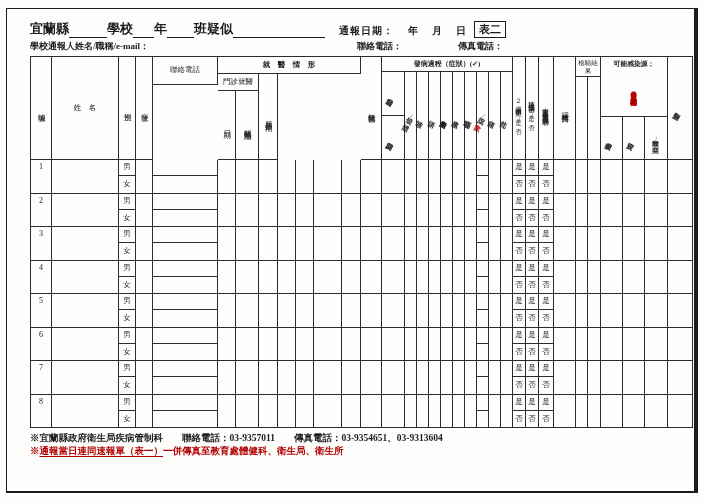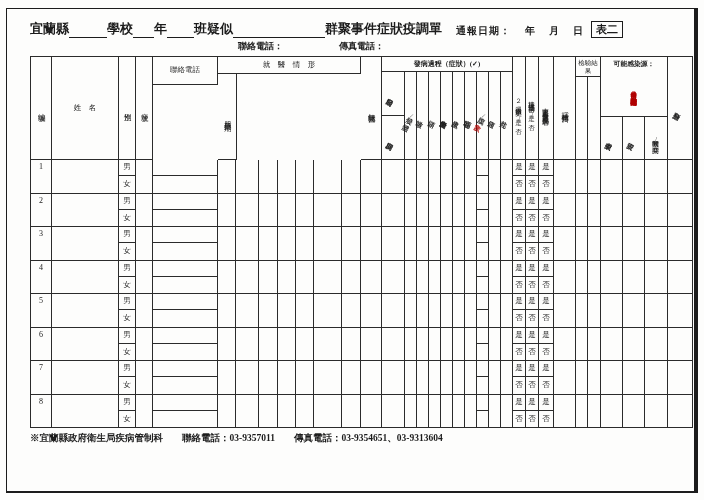--- a/index.html
+++ b/index.html
@@ -61,29 +61,29 @@
 
   <div class="title-row">
     <span>宜蘭縣</span>
     <span class="blank" style="width:38px"></span>
     <span>學校</span>
     <span class="blank" style="width:21px"></span>
     <span>年</span>
     <span class="blank" style="width:27px"></span>
     <span>班疑似</span>
     <span class="blank" style="width:92px"></span>
-    <span>群聚事件症狀疫調單</span>
     <span class="report-date">通報日期：</span>
     <span class="date-unit">年</span>
     <span class="date-unit">月</span>
     <span class="date-unit">日</span>
     <span class="form-tag">表二</span>
   </div>
 
   <div class="sub-row">
+    <span>學校通報人姓名/職稱/e-mail：</span>
     <span style="margin-left:208px">聯絡電話：</span>
     <span style="margin-left:56px">傳真電話：</span>
   </div>
 
   <div class="tbl">
 
     <div class="thead">
       <div class="cell" style="width:21px">
           <span class="vt">編號</span>
         </div>
@@ -97,24 +97,37 @@
           <span class="vt">座號</span>
         </div>
 
       <div class="grp" style="width:65px">
         <div class="cell" style="height:28px;width:65px">
             <span>聯絡電話</span>
           </div>
       </div>
 
       <div class="grp" style="width:143px">
-        <div class="cell" style="height:17px;width:143px;font-weight:normal">
+        <div class="cell" style="height:17px;width:143px;font-weight:bold">
             <span>就　醫　情　形</span>
           </div>
         <div class="grp-body" style="height:86px">
+          <div class="grp" style="width:41px">
+            <div class="cell" style="height:17px;width:41px">
+                <span>門診就醫</span>
+              </div>
+            <div class="grp-body" style="height:69px">
+              <div class="cell" style="width:18px;height:69px">
+                  <span class="vt">日期</span>
+                </div>
+              <div class="cell" style="width:23px;height:69px">
+                  <span class="vt" style="height:22px">就醫地點</span>
+                </div>
+            </div>
+          </div>
           <div class="cell" style="width:19px;height:86px">
               <span class="vt">服藥日期</span>
             </div>
         </div>
       </div>
 
       <div class="cell" style="width:21px">
           <span class="vt">無就醫</span>
         </div>
 
@@ -767,14 +780,17 @@
     <div class="cell" style="width:22px"></div>
     <div class="cell" style="width:22px"></div>
     <div class="cell" style="width:23px"></div>
     <div class="cell" style="width:25px"></div>
   </div>
 </div>
   </div>
 
   <div class="footer">
     <div class="f-line">※宜蘭縣政府衛生局疾病管制科　　聯絡電話：03-9357011　　傳真電話：03-9354651、03-9313604</div>
+    <div class="f-line f-red">
+      <span>※</span><span class="uline">通報當日連同速報單（表一）</span><span>一併傳真至教育處體健科、衛生局、衛生所</span>
+    </div>
   </div>
 </div>
 
 </body></html>

